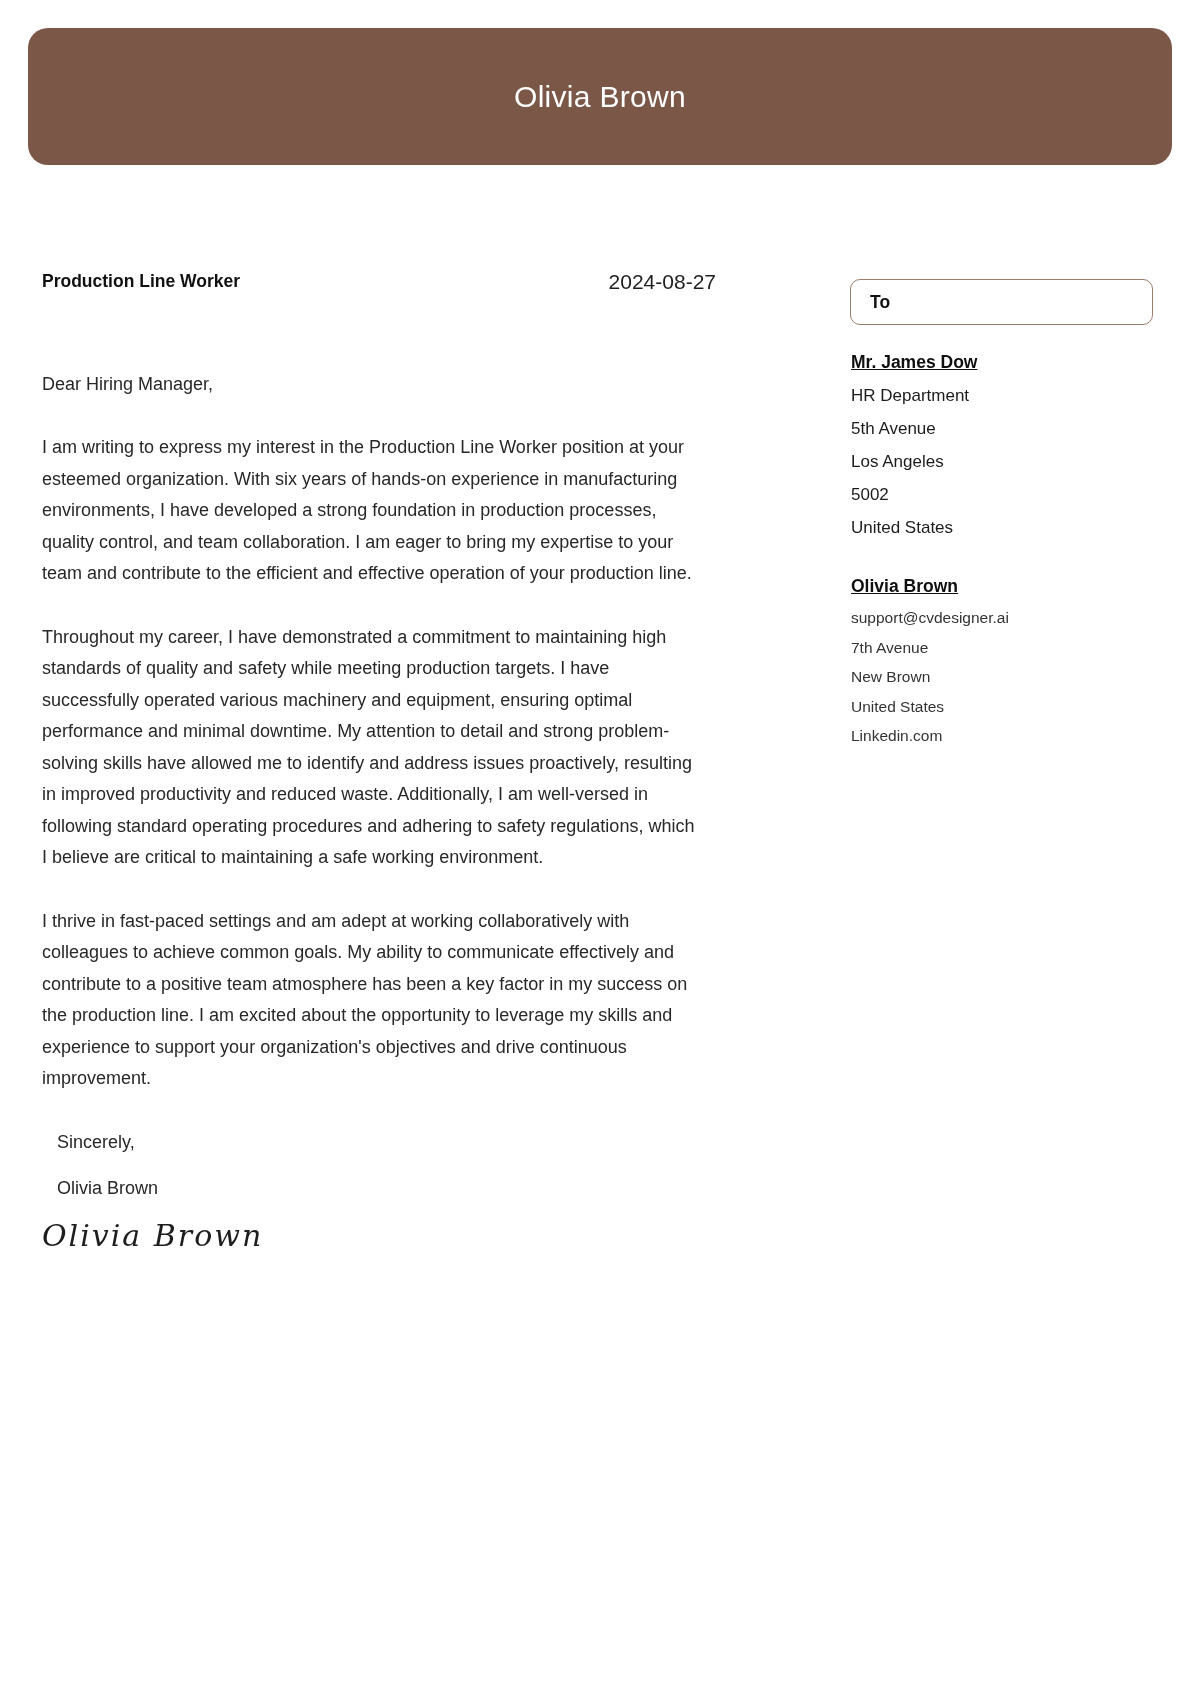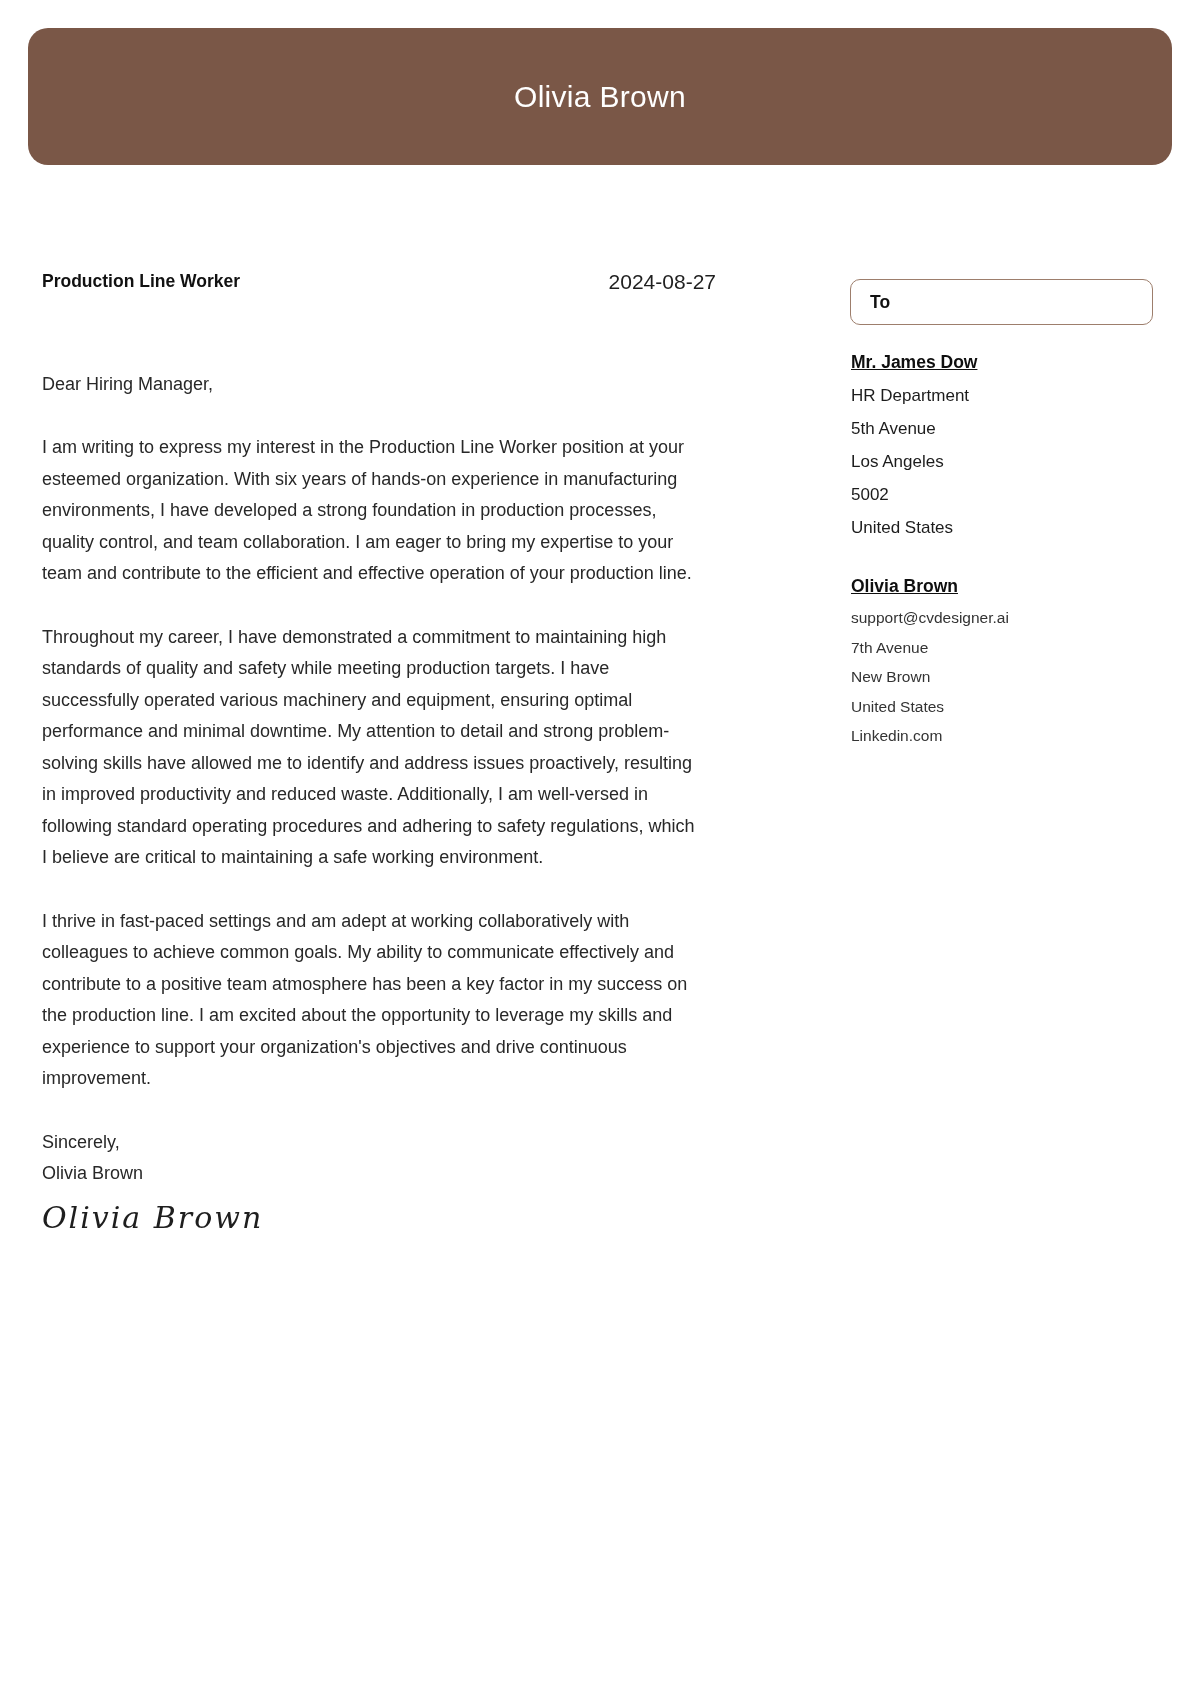--- a/index.html
+++ b/index.html
@@ -38,21 +38,21 @@
   }
   .letter-head {
     display: flex;
     justify-content: space-between;
     align-items: flex-end;
     margin-bottom: 71px;
   }
   .job-title { font-weight: 700; font-size: 17.5px; color: #111111; }
   .date { font-size: 21px; color: #1f1f1f; }
   .letter p { margin: 0 16px 32px 0; }
-  .closing p { margin: 0; }
+  .closing p { margin: 15px; }
   .signature {
     margin-top: 12px;
     font-family: "DejaVu Serif", serif;
     font-style: italic;
     font-size: 30px;
     letter-spacing: 2px;
     color: #1e1e1e;
   }
   .sidebar {
     position: absolute;

